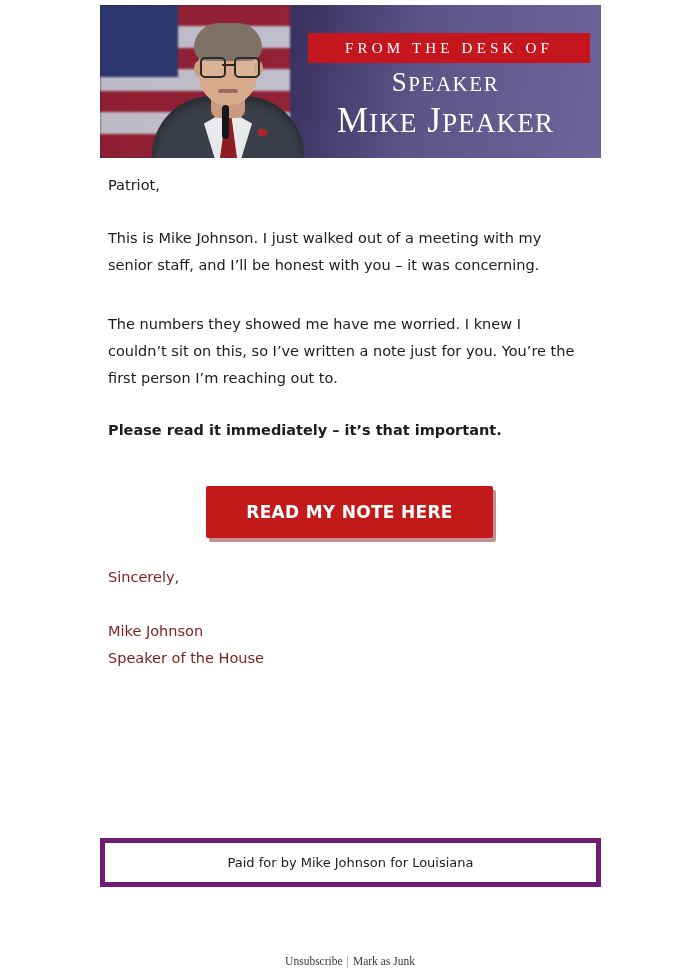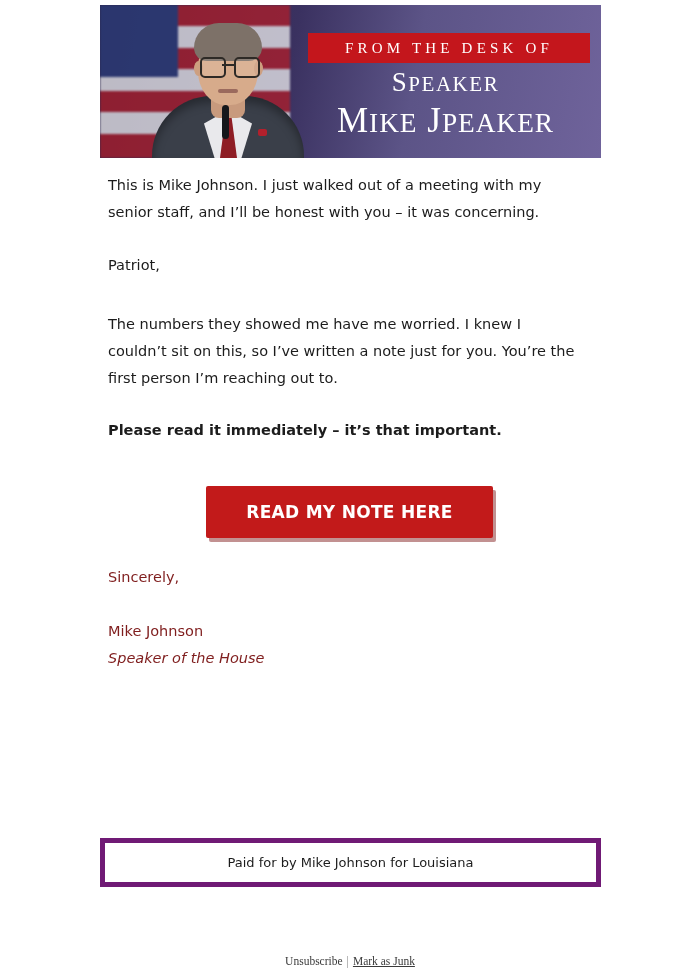--- a/index.html
+++ b/index.html
@@ -237,21 +237,21 @@
     position: absolute;
     left: 108px;
     top: 564px;
     width: 470px;
     font-family: "DejaVu Sans", sans-serif;
     font-size: 14.5px;
     line-height: 27px;
     color: #7f1d1d;
   }
   .sig-blank { height: 27px; }
-  .sig-title { font-style: italic; }
+  .sig-title { }
 
   
   .disclaimer {
     position: absolute;
     left: 100px;
     top: 838px;
     width: 501px;
     height: 49px;
     box-sizing: border-box;
     border: 5px solid #701a75;
@@ -272,21 +272,21 @@
     text-align: center;
     font-family: "Liberation Serif", serif;
     font-size: 11.5px;
     color: #3a3a3a;
   }
   .footer-links a {
     color: #3a3a3a;
     text-decoration: none;
     margin-top: 24px;
   }
-  .footer-links .junk { text-decoration: underline; }
+  .footer-links .junk { }
   .footer-sep { margin: 0 4px; color: #8a8a8a; }
 </style>
 </head>
 <body>
 
 <div class="email">
 
   <div class="banner">
     <div class="banner-flag"></div>
 
@@ -310,22 +310,22 @@
     <div class="banner-right">
       <div class="desk-strip">
         <span>FROM THE DESK OF</span>
       </div>
       <div class="speaker-line"><span class="small-caps-big">S</span><span class="small-caps-small">PEAKER</span></div>
       <div class="name-line"><span class="small-caps-big">M</span><span class="small-caps-small">IKE</span> <span class="small-caps-big">J</span><span class="small-caps-small">PEAKER</span></div>
     </div>
   </div>
 
   <div class="body-copy">
+    <p>Patriot,</p>
     <p>This is Mike Johnson. I just walked out of a meeting with my senior staff, and I’ll be honest with you – it was concerning.</p>
-    <p>Patriot,</p>
     <p class="tight">The numbers they showed me have me worried. I knew I couldn’t sit on this, so I’ve written a note just for you. You’re the first person I’m reaching out to.</p>
     <p class="emphasis">Please read it immediately – it’s that important.</p>
   </div>
 
   <div class="cta-wrap">
     <a class="cta-button" href="#">READ MY NOTE HERE</a>
   </div>
 
   <div class="signature">
     <div>Sincerely,</div>

